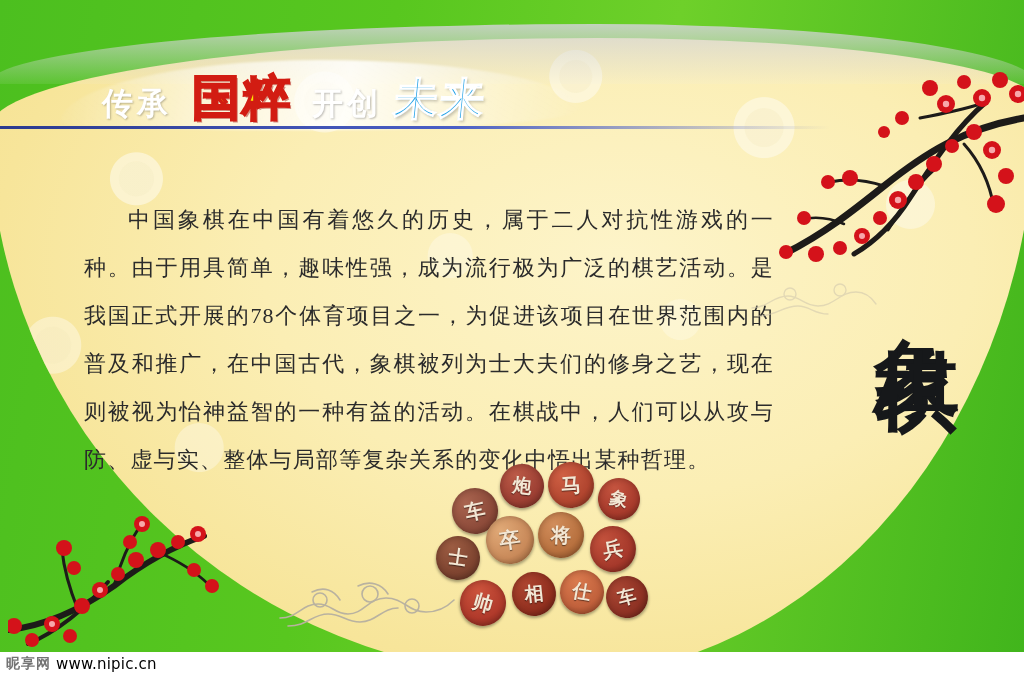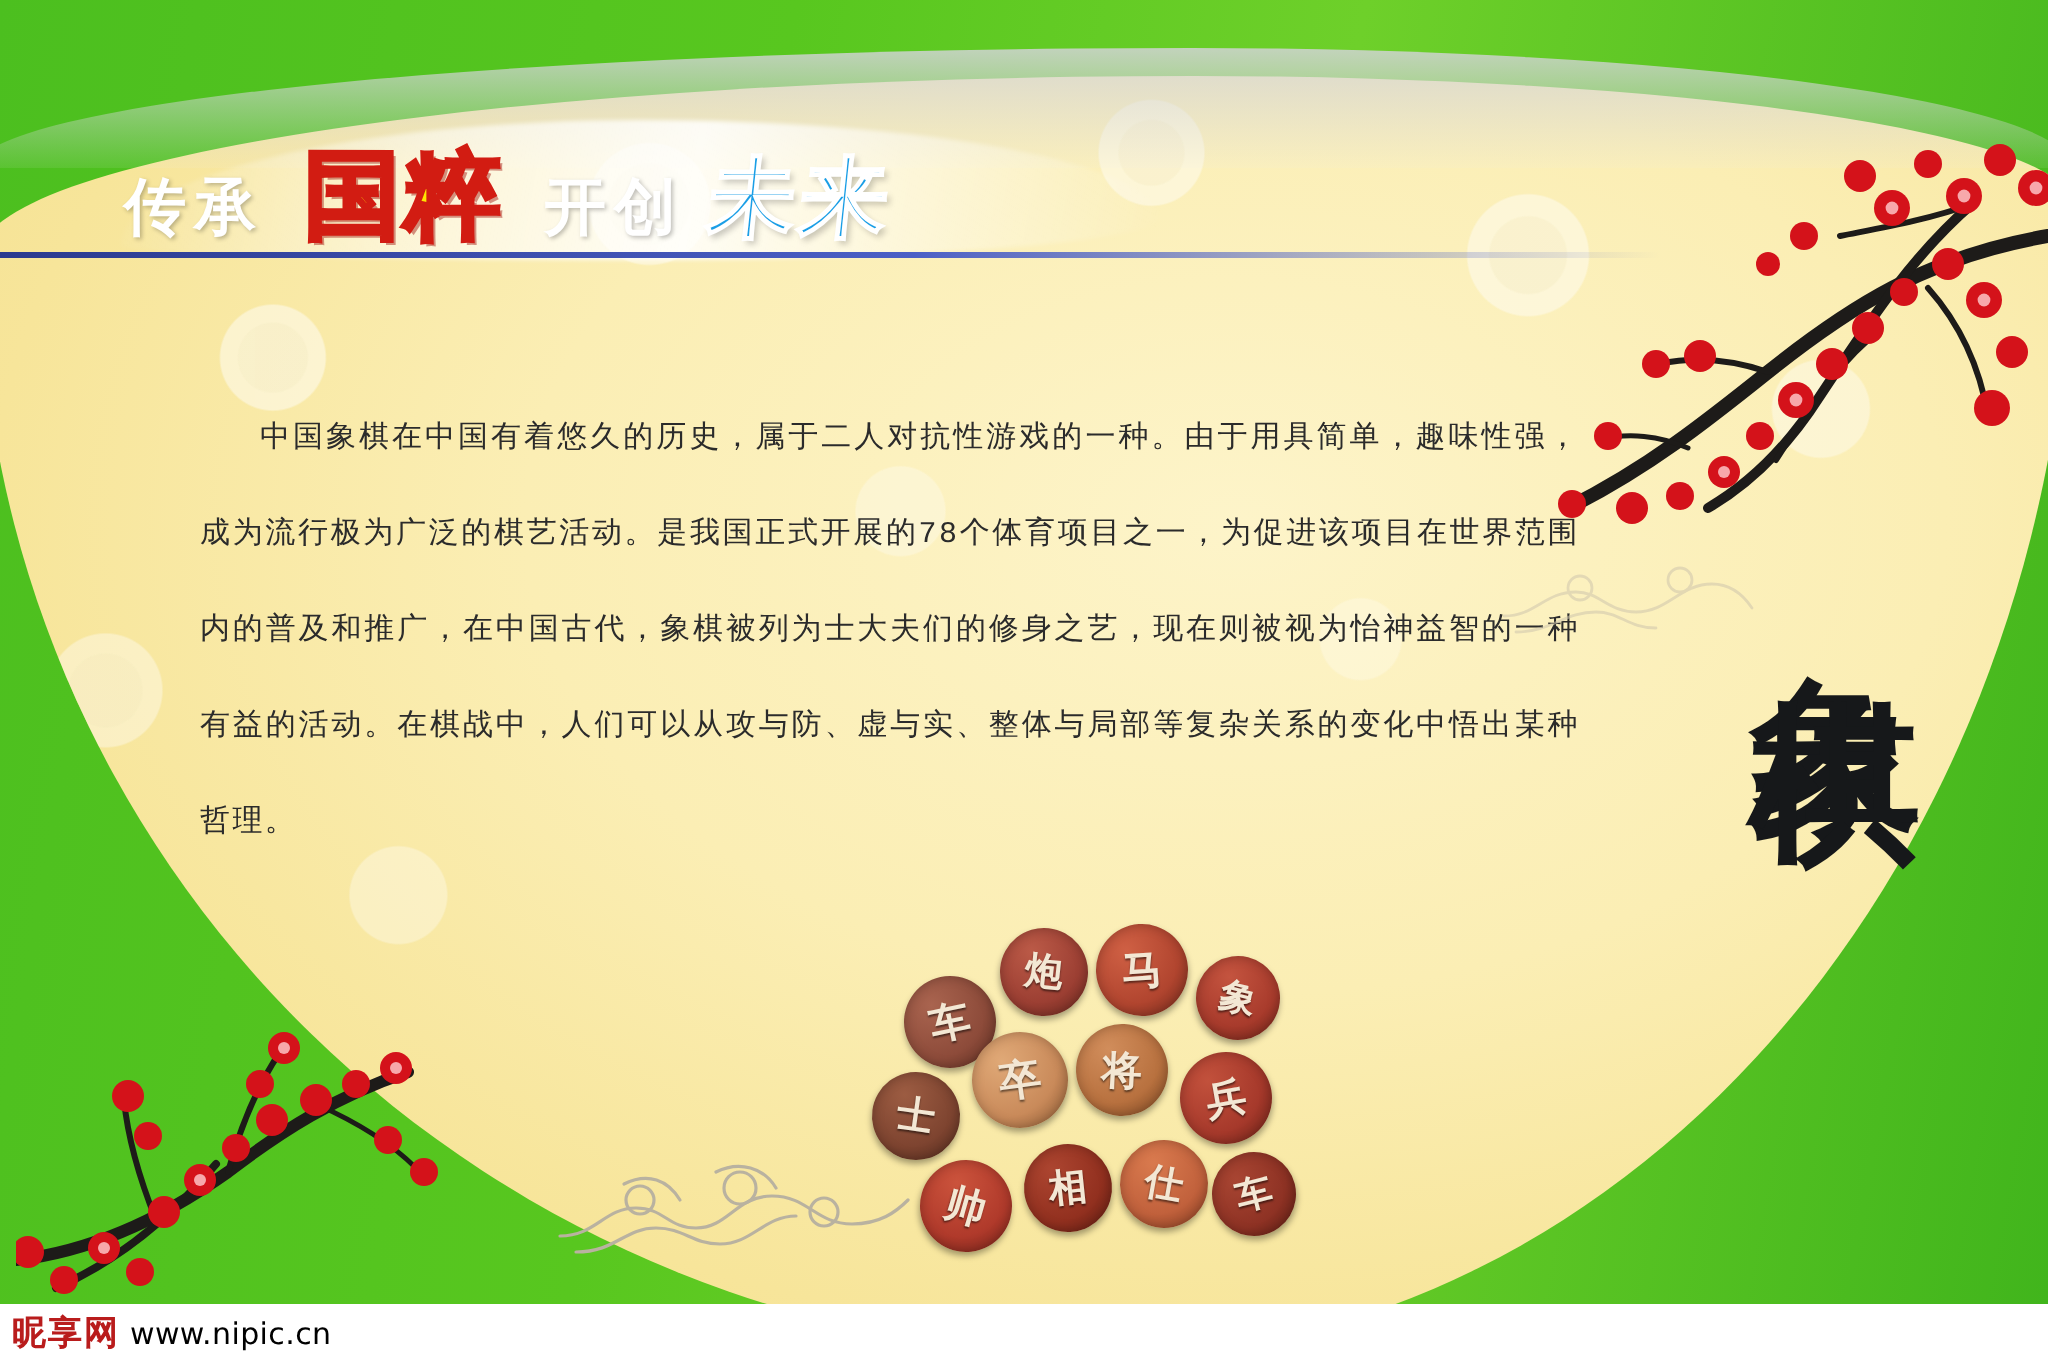--- a/index.html
+++ b/index.html
@@ -101,20 +101,21 @@
   }
   .t-seg {
     font-family: "DejaVu Serif", "Liberation Serif", serif;
     font-weight: bold;
   }
   .t-chuancheng {
     font-size: 31px;
     color: #ffffff;
     letter-spacing: 4px;
     text-shadow: 1px 1px 2px rgba(0,0,0,.25);
+    margin-left: 40px;
   }
   .t-guocui {
     font-size: 48px;
     color: #ffe400;
     letter-spacing: 2px;
     margin: 0 20px;
     -webkit-text-stroke: 2px #d21c12;
     text-shadow: 2px 2px 0 rgba(160,20,10,.45);
   }
   .t-kaichuang {
@@ -130,25 +131,25 @@
     letter-spacing: 2px;
     margin-left: 12px;
     -webkit-text-stroke: 1px #ffffff;
     text-shadow: 2px 2px 3px rgba(0,0,0,.22);
     transform: skewX(-6deg);
   }
 
   
   .body-text {
     position: absolute;
-    left: 100px;
+    left: 84px;
     top: 196px;
     width: 690px;
-    font-family: Liberation Mono, monospace;
-    font-size: 15px;
+    font-family: Liberation Serif, serif;
+    font-size: 22px;
     line-height: 48px;
     color: #2b2b2b;
     text-align: justify;
     text-indent: 2em;
     letter-spacing: 1.2px;
   }
 
   
   .vtitle {
     position: absolute;
@@ -202,22 +203,22 @@
   }
   .footer-logo {
     position: absolute;
     left: 6px;
     top: 655px;
     display: flex;
     align-items: center;
   }
   .footer-logo .cn {
     font-family: "DejaVu Serif", "Liberation Serif", serif;
-    font-size: 17px;
-    color: #b91c1c;
+    font-size: 14px;
+    color: #737373;
     font-weight: bold;
     letter-spacing: 1px;
   }
   .footer-logo .www {
     font-size: 15px;
     color: #000000;
     margin-left: 5px;
     letter-spacing: .2px;
   }
   .footer-id {

